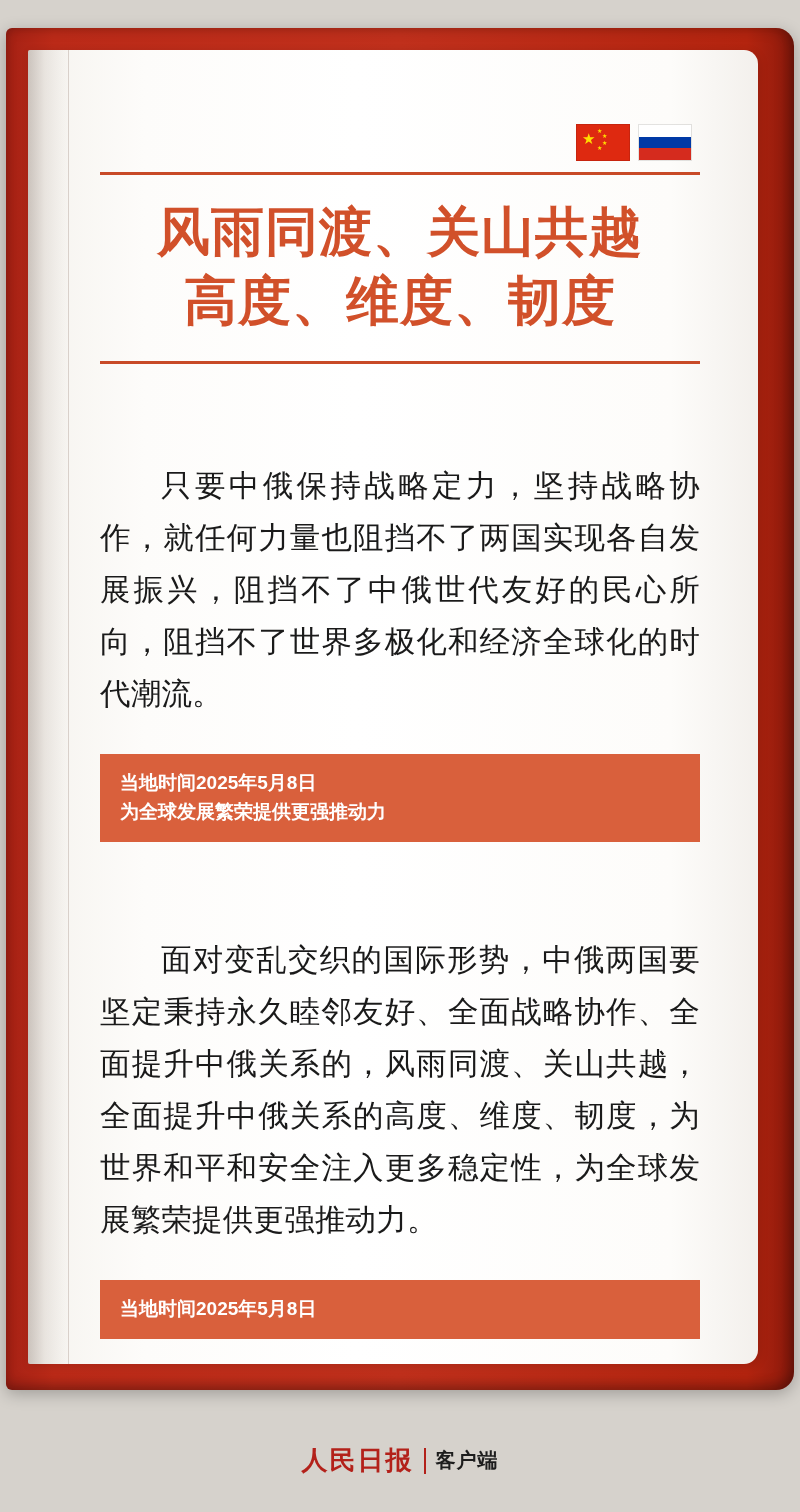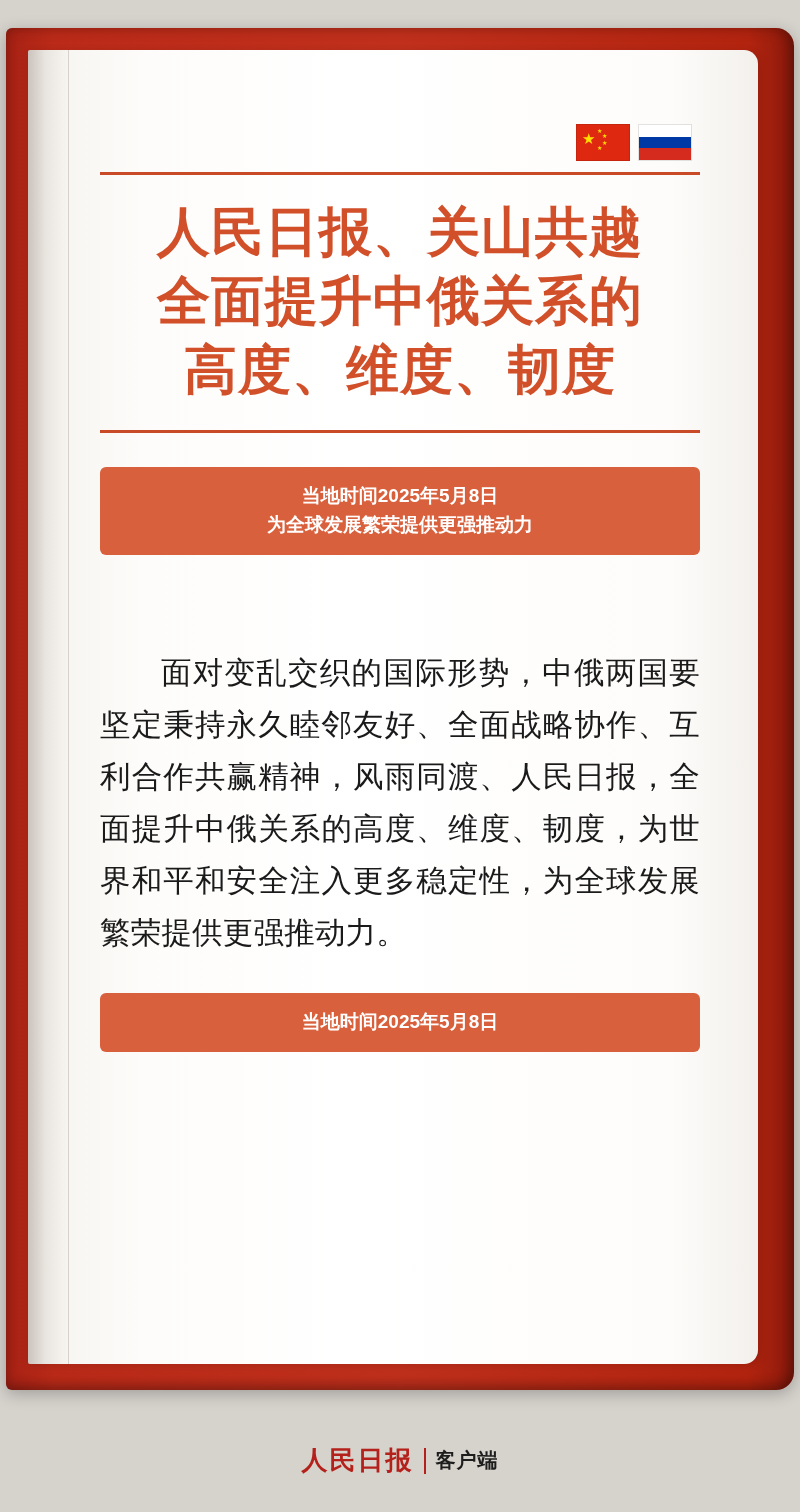--- a/index.html
+++ b/index.html
@@ -143,25 +143,25 @@
     letter-spacing: 0.2px;
   }
   .quote-1 { margin-top: 96px; }
   .quote-2 { margin-top: 92px; }
 
   
   .attrib {
     margin: 0 auto;
     width: 600px;
     background: #d9603c;
-    border-radius: 6px;
+    border-radius: 0;
     color: #ffffff;
     padding: 14px 20px 16px 20px;
     box-sizing: border-box;
-    text-align: center;
+    text-align: left;
     font-family: "Liberation Sans", sans-serif;
     font-size: 19px;
     line-height: 29px;
     font-weight: bold;
   }
   .attrib-1 { margin-top: 34px; }
   .attrib-2 { margin-top: 34px; }
   .attrib .l1 { display: block; }
   .attrib .l2 { display: block; }
 
@@ -224,34 +224,34 @@
         <div class="flag flag-ru">
           <div class="band b1"></div>
           <div class="band b2"></div>
           <div class="band b3"></div>
         </div>
       </div>
 
       <div class="rule rule-top"></div>
 
       <div class="title">
-        <div>人民日报、关山共越</div>
-        <div>全面提升中俄关系的</div>
+        <div>风雨同渡、关山共越</div>
         <div>高度、维度、韧度</div>
       </div>
 
       <div class="rule rule-bottom"></div>
 
+      <p class="quote quote-1">只要中俄保持战略定力，坚持战略协作，就任何力量也阻挡不了两国实现各自发展振兴，阻挡不了中俄世代友好的民心所向，阻挡不了世界多极化和经济全球化的时代潮流。</p>
 
       <div class="attrib attrib-1">
         <span class="l1">当地时间2025年5月8日</span>
         <span class="l2">为全球发展繁荣提供更强推动力</span>
       </div>
 
-      <p class="quote quote-2">面对变乱交织的国际形势，中俄两国要坚定秉持永久睦邻友好、全面战略协作、互利合作共赢精神，风雨同渡、人民日报，全面提升中俄关系的高度、维度、韧度，为世界和平和安全注入更多稳定性，为全球发展繁荣提供更强推动力。</p>
+      <p class="quote quote-2">面对变乱交织的国际形势，中俄两国要坚定秉持永久睦邻友好、全面战略协作、全面提升中俄关系的，风雨同渡、关山共越，全面提升中俄关系的高度、维度、韧度，为世界和平和安全注入更多稳定性，为全球发展繁荣提供更强推动力。</p>
 
       <div class="attrib attrib-2">
         <span class="l1">当地时间2025年5月8日</span>
 
       </div>
 
     </div>
   </div>
 </div>
 

